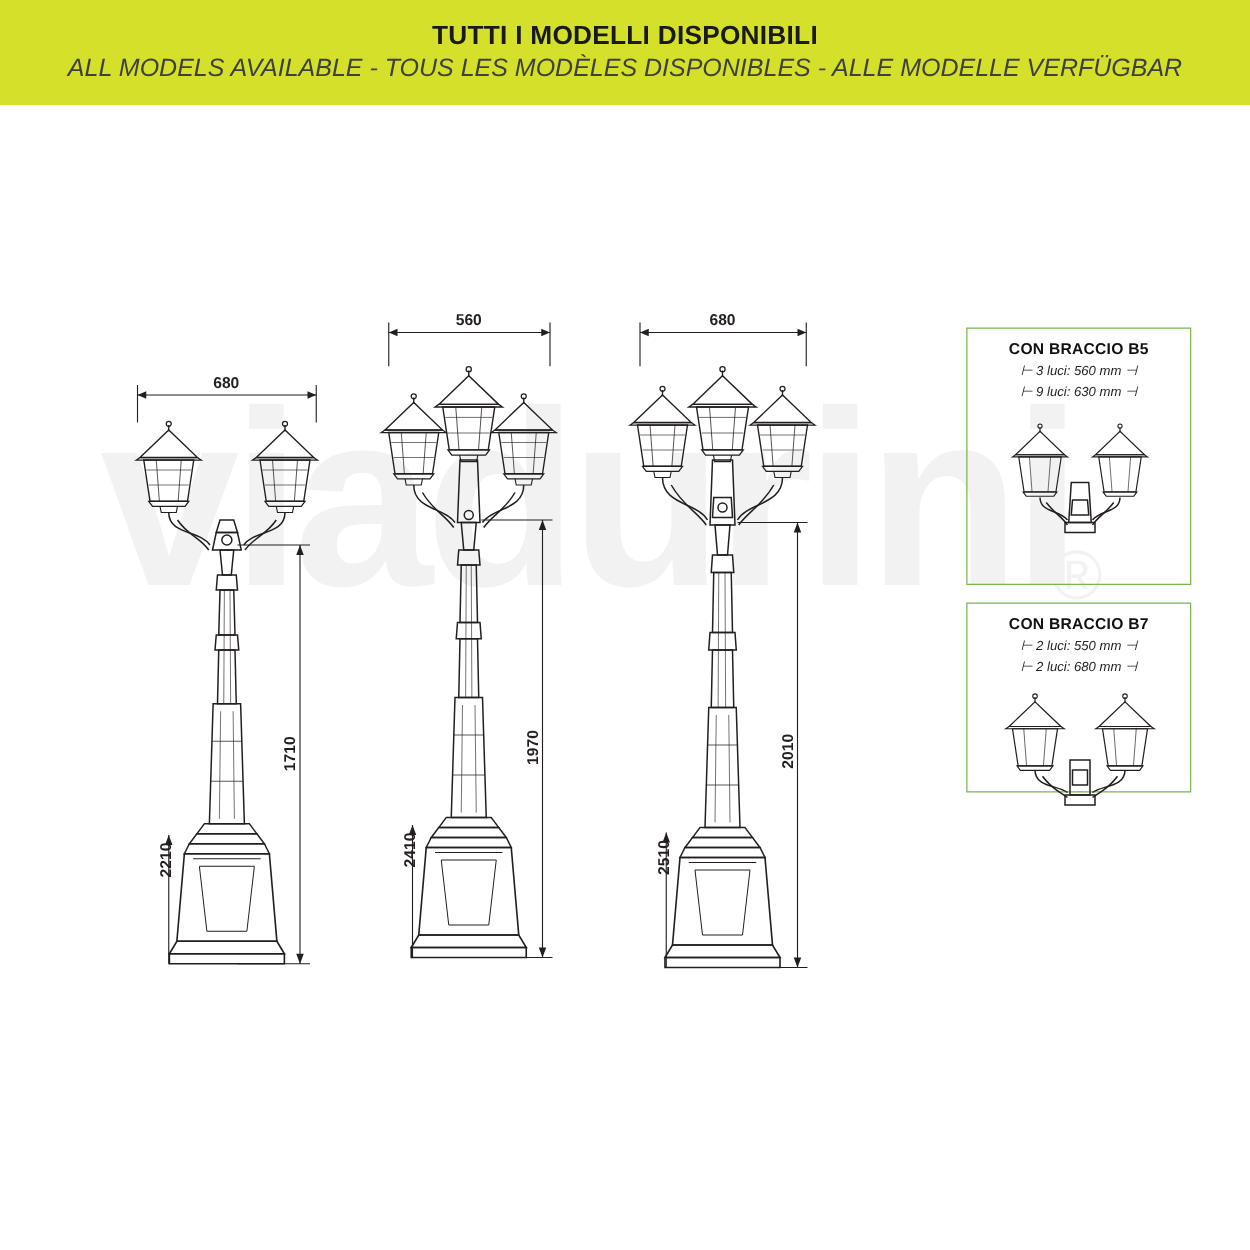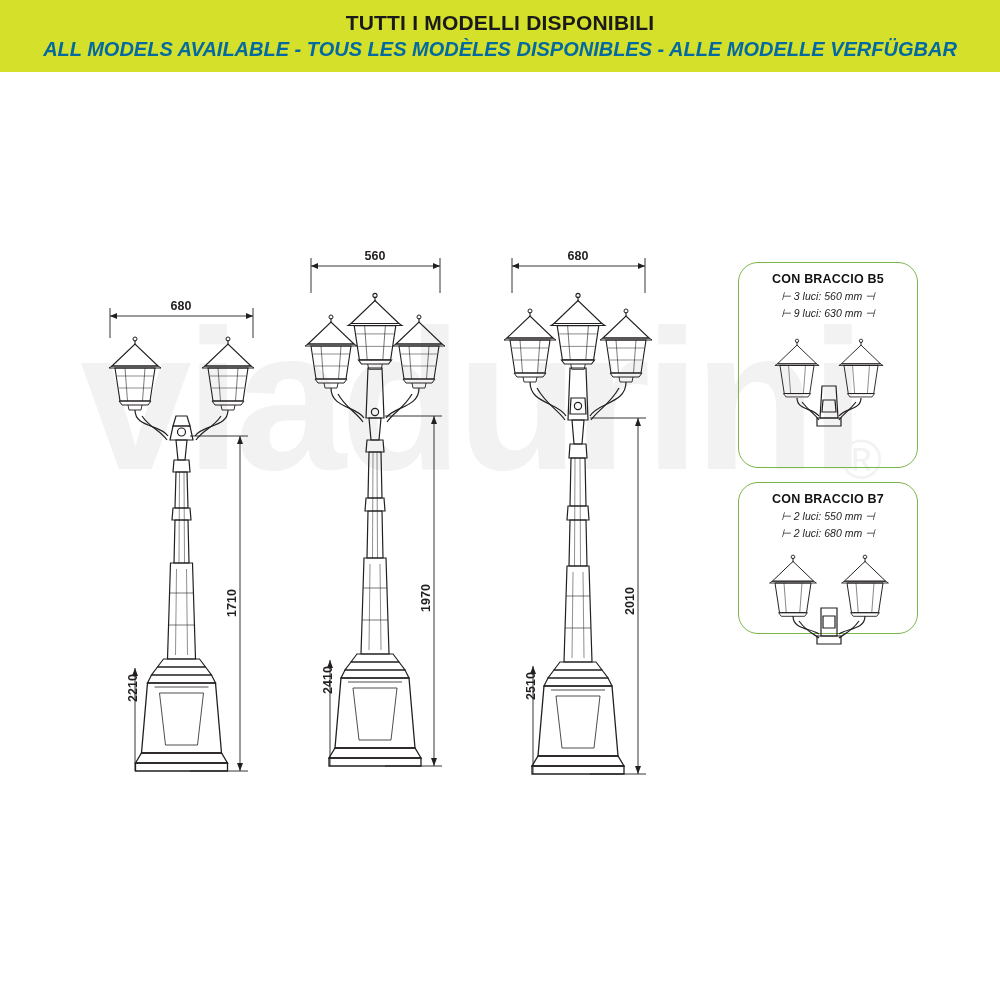--- a/index.html
+++ b/index.html
@@ -5,31 +5,31 @@
   html,body{margin:0;padding:0;}
   body{
     width:1000px;height:1000px;
     background:#ffffff;
     font-family:"Liberation Sans", sans-serif;
     position:relative;
     overflow:hidden;
   }
   
   .banner{
-    position:absolute;left:0;top:0;width:1000px;height:72px;
+    position:absolute;left:0;top:0;width:1000px;height:84px;
     background:#d4e02a;
     display:flex;flex-direction:column;align-items:center;justify-content:center;
     box-sizing:border-box;
   }
   .banner .line1{
     font-size:21px;font-weight:700;color:#1a1a1a;letter-spacing:0.2px;
     line-height:24px;white-space:nowrap;
   }
   .banner .line2{
-    font-size:20px;font-weight:700;font-style:italic;color:#0369a1;
+    font-size:20px;font-weight:400;font-style:italic;color:#404040;
     line-height:24px;white-space:nowrap;margin-top:2px;
   }
   
   .watermark{
     position:absolute;left:0;top:300px;width:852px;
     text-align:center;
     font-size:200px;font-weight:700;color:#f2f2f2;
     letter-spacing:-6px;
     line-height:200px;
     user-select:none;
@@ -39,23 +39,24 @@
   .watermark .reg{
     position:absolute;right:20px;top:60px;font-size:56px;font-weight:400;color:#f2f2f2;
   }
   
   .canvas{position:absolute;left:0;top:68px;width:1000px;height:932px;z-index:2;}
   svg{display:block;}
   
   .side-box{
     position:absolute;
     border:1.5px solid #7ab648;
-    border-radius:20px;
+    border-radius:0;
     background:rgba(255,255,255,0.0);
     box-sizing:border-box;
+    margin-left:35px;
   }
   #box-b5{left:738px;top:262px;width:180px;height:206px;}
   #box-b7{left:738px;top:482px;width:180px;height:152px;}
   .box-title{
     text-align:center;font-size:12.5px;font-weight:700;color:#111;
     margin-top:9px;letter-spacing:0.2px;
   }
   .box-dim{
     text-align:center;font-size:10.5px;color:#222;margin-top:4px;
     white-space:nowrap;

